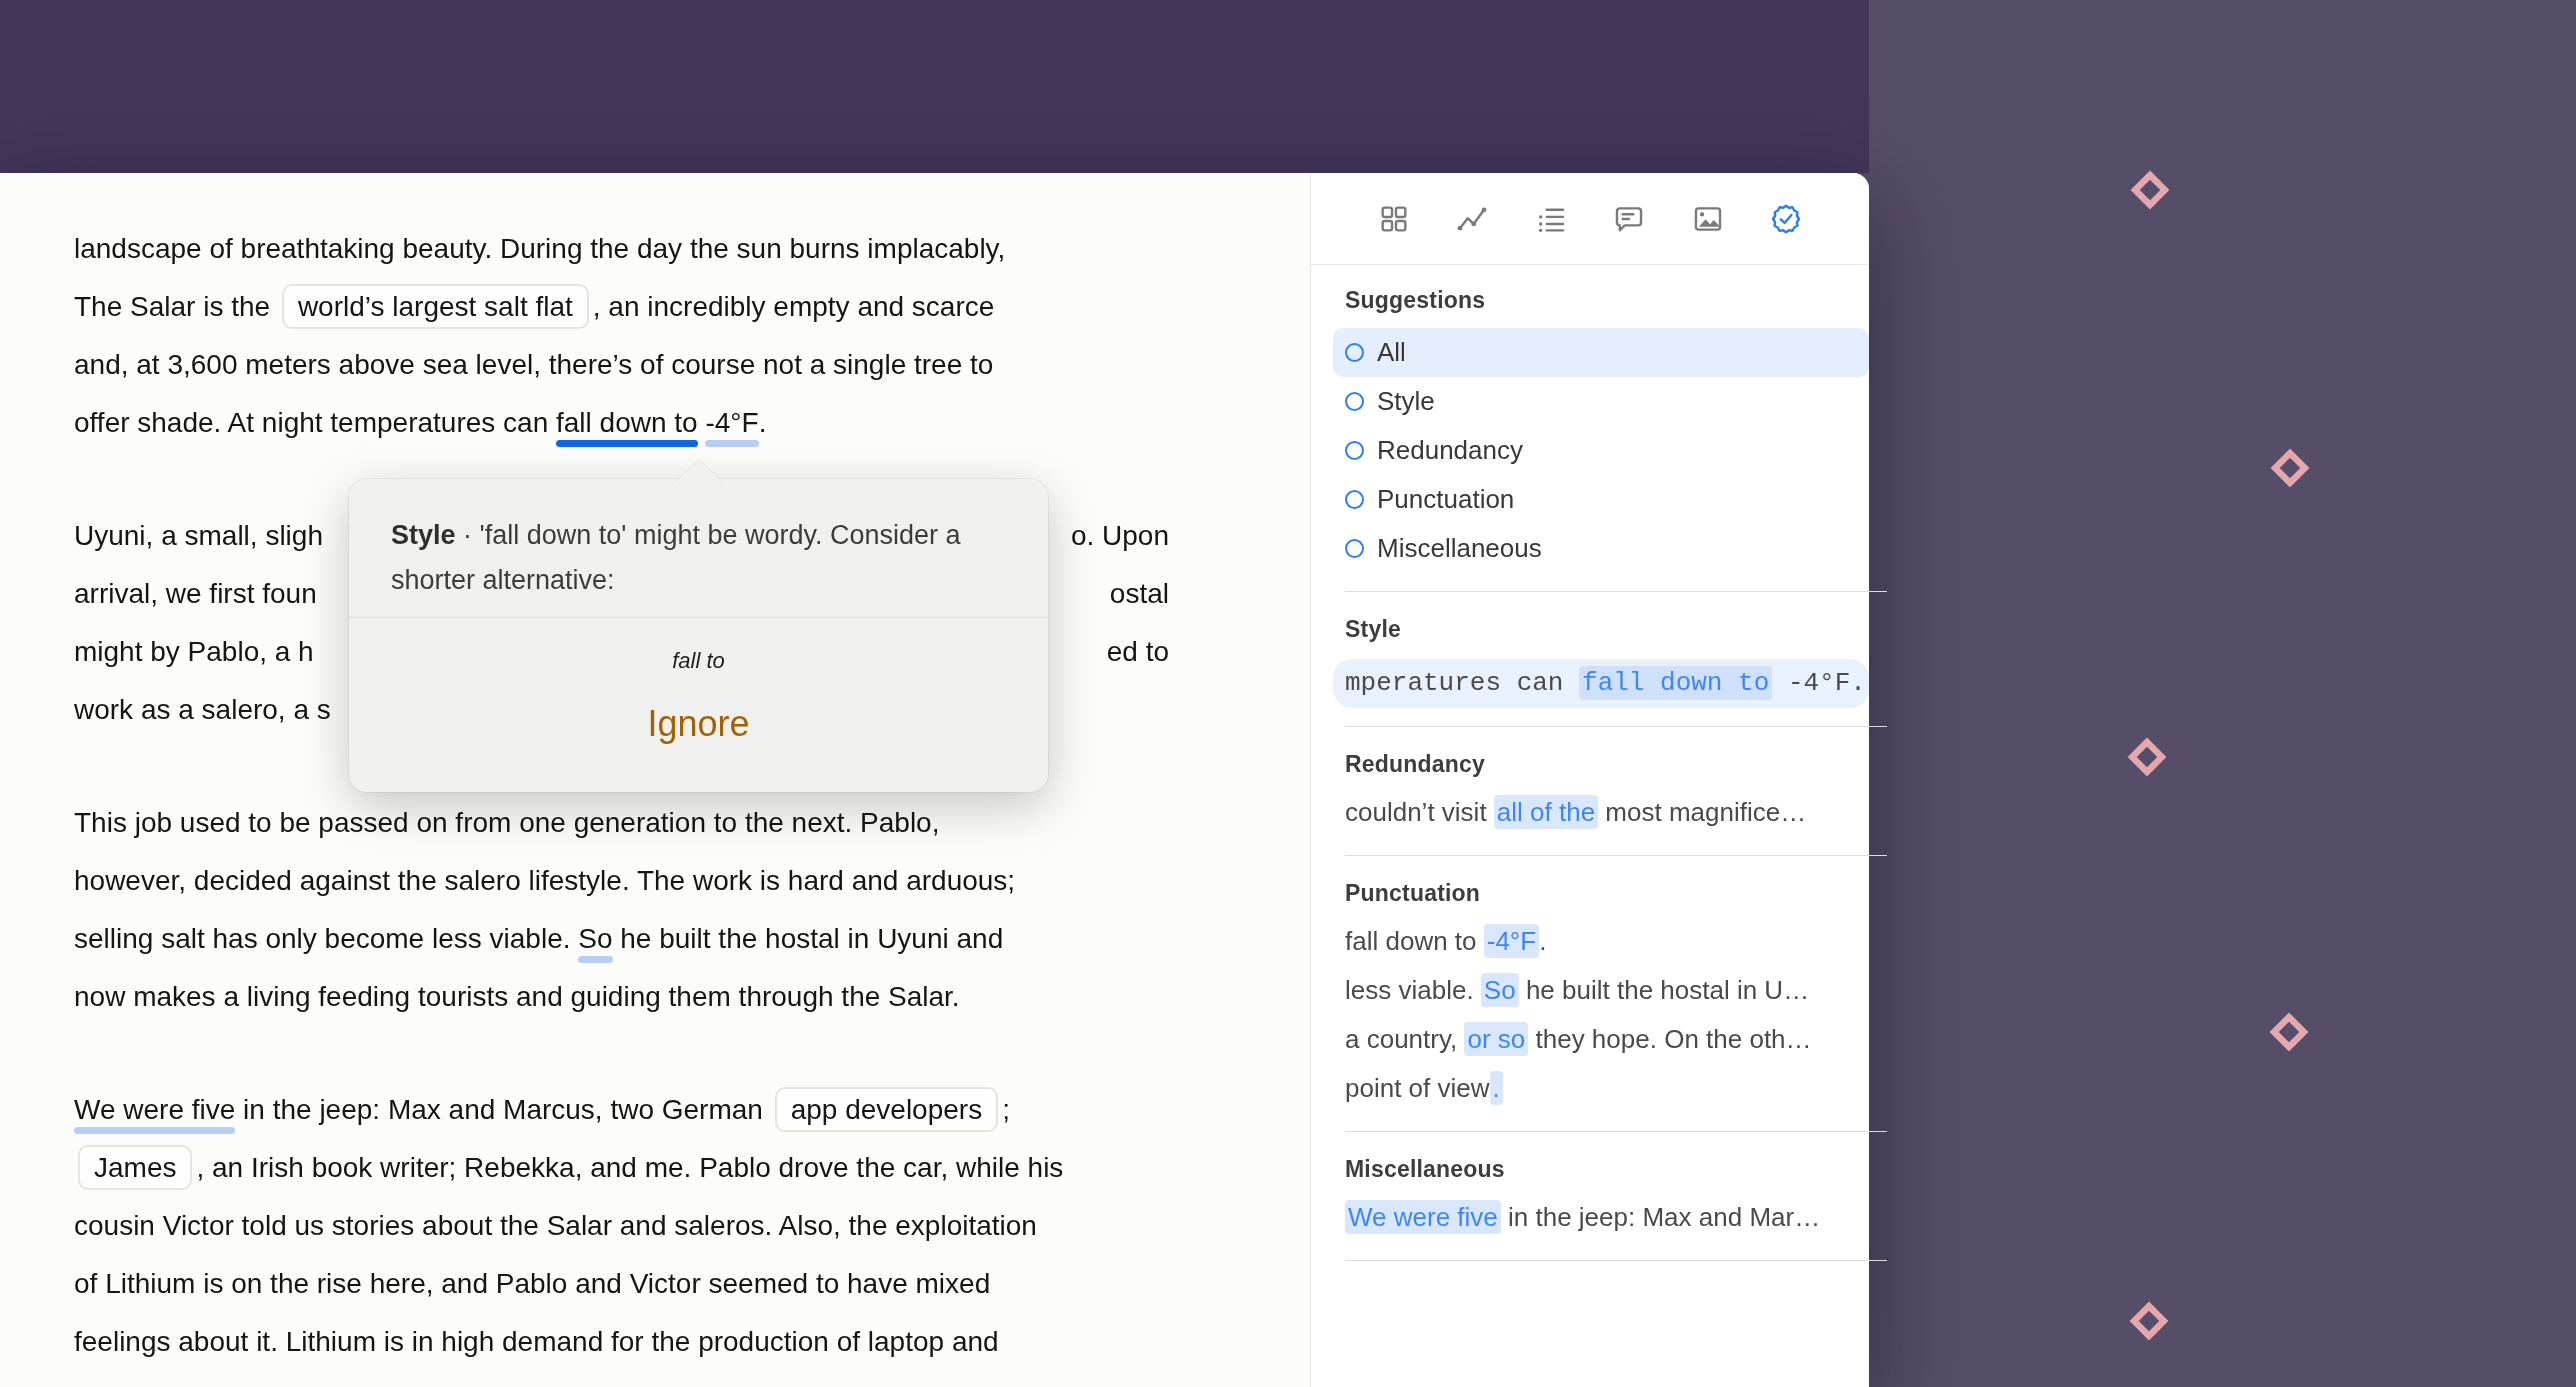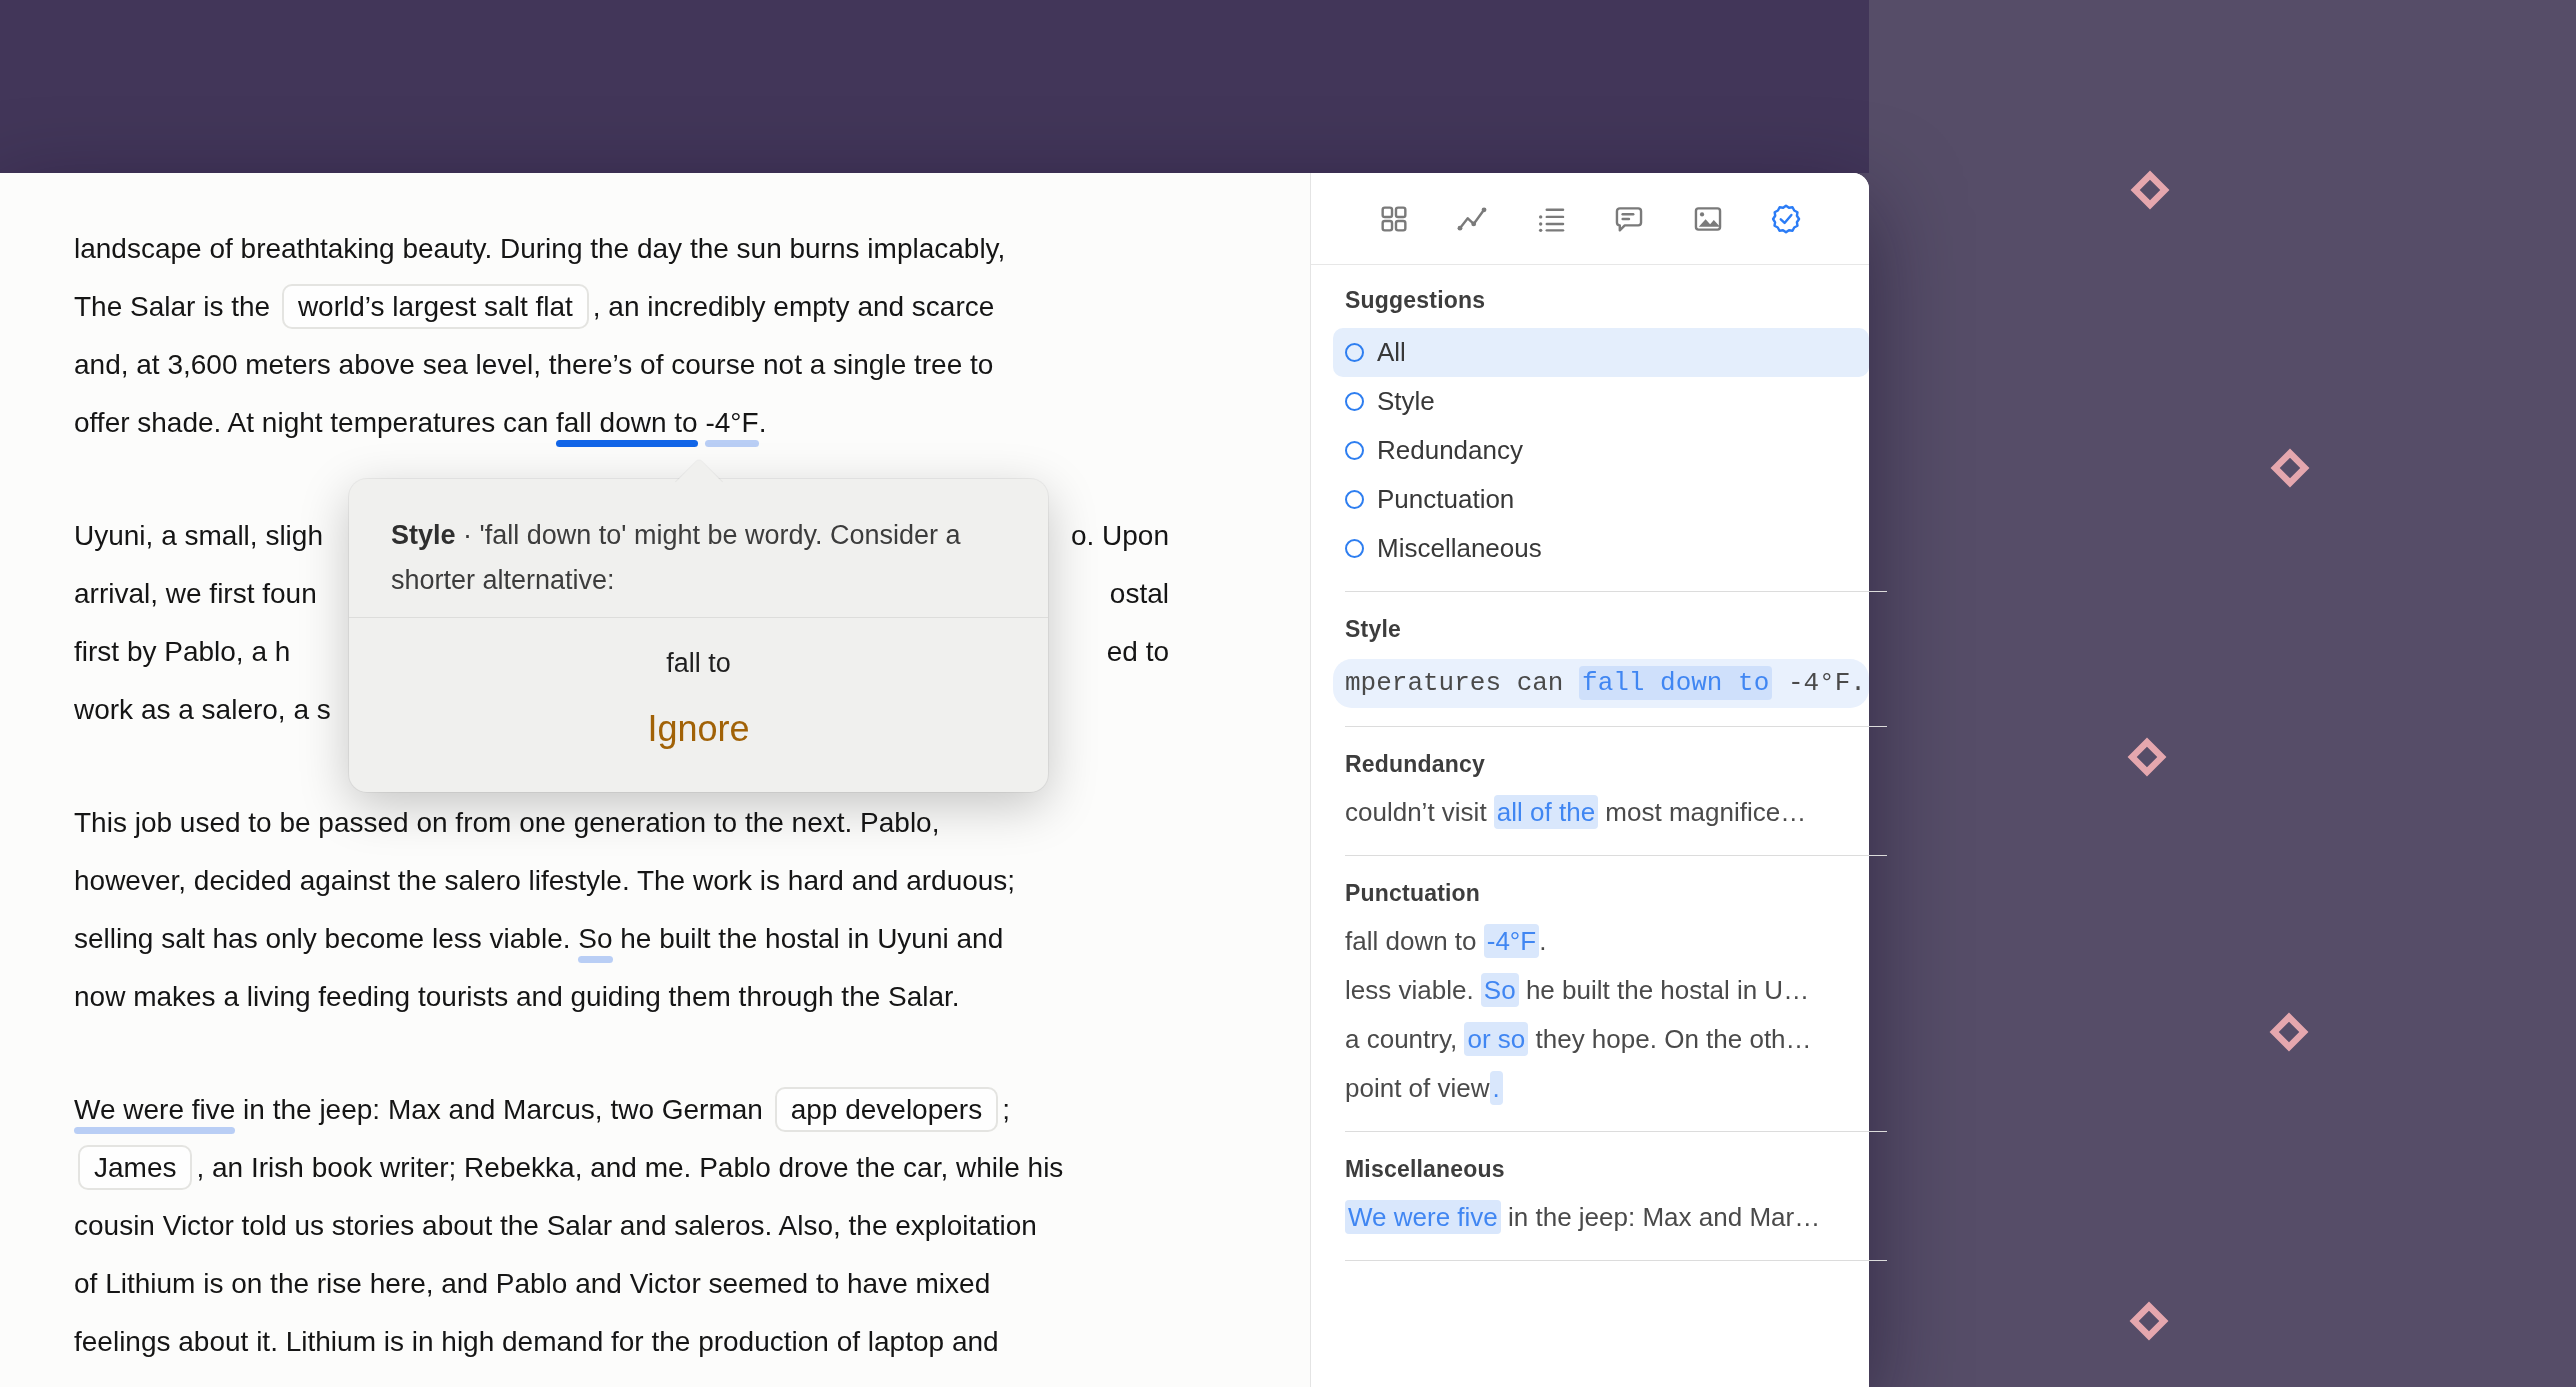--- a/index.html
+++ b/index.html
@@ -56,21 +56,21 @@
   .popover .caret{
     position:absolute;top:-13px;left:50%;width:34px;height:34px;
     transform:translateX(-50%) rotate(45deg);
     background:#f0f0ee;border-radius:5px 0 0 0;
     box-shadow:-1px -1px 0 rgba(0,0,0,.04);
   }
   .pop-head{padding:34px 42px 0 42px;font-size:27px;line-height:45px;color:#3c3c3c;height:138px;}
   .pop-head b{color:#2f2f2f;}
   .pop-divider{border-top:1px solid #dddddb;}
   .pop-body{display:flex;flex-direction:column;align-items:center;padding-top:30px;gap:29px;}
-  .pop-suggestion{font-size:27px;color:#1f1f1f;cursor:default;}
+  .pop-suggestion{font-size:22px;color:#1f1f1f;cursor:default;font-style:italic;}
   .pop-ignore{font-size:36px;color:#a16207;cursor:default;}
 
   
   .sidebar{
     position:absolute;right:0;top:0;bottom:0;width:559px;
     background:#ffffff;border-left:1px solid #e4e4e4;border-radius:0 16px 0 0;
   }
   .toolbar{
     height:92px;border-bottom:1px solid #e7e7e7;
     display:flex;align-items:center;justify-content:space-between;
@@ -134,21 +134,21 @@
         <div class="para">
           <div class="doc-line split">
             <span>Uyuni, a small, sligh</span>
             <span>o. Upon</span>
           </div>
           <div class="doc-line split">
             <span>arrival, we first foun</span>
             <span>ostal</span>
           </div>
           <div class="doc-line split">
-            <span>first by Pablo, a h</span>
+            <span>might by Pablo, a h</span>
             <span>ed to</span>
           </div>
           <div class="doc-line split">
             <span>work as a salero, a s</span>
             <span></span>
           </div>
         </div>
         <div class="para">
           <div class="doc-line"><span>This job used to be passed on from one generation to the next. Pablo,</span></div>
           <div class="doc-line"><span>however, decided against the salero lifestyle. The work is hard and arduous;</span></div>

